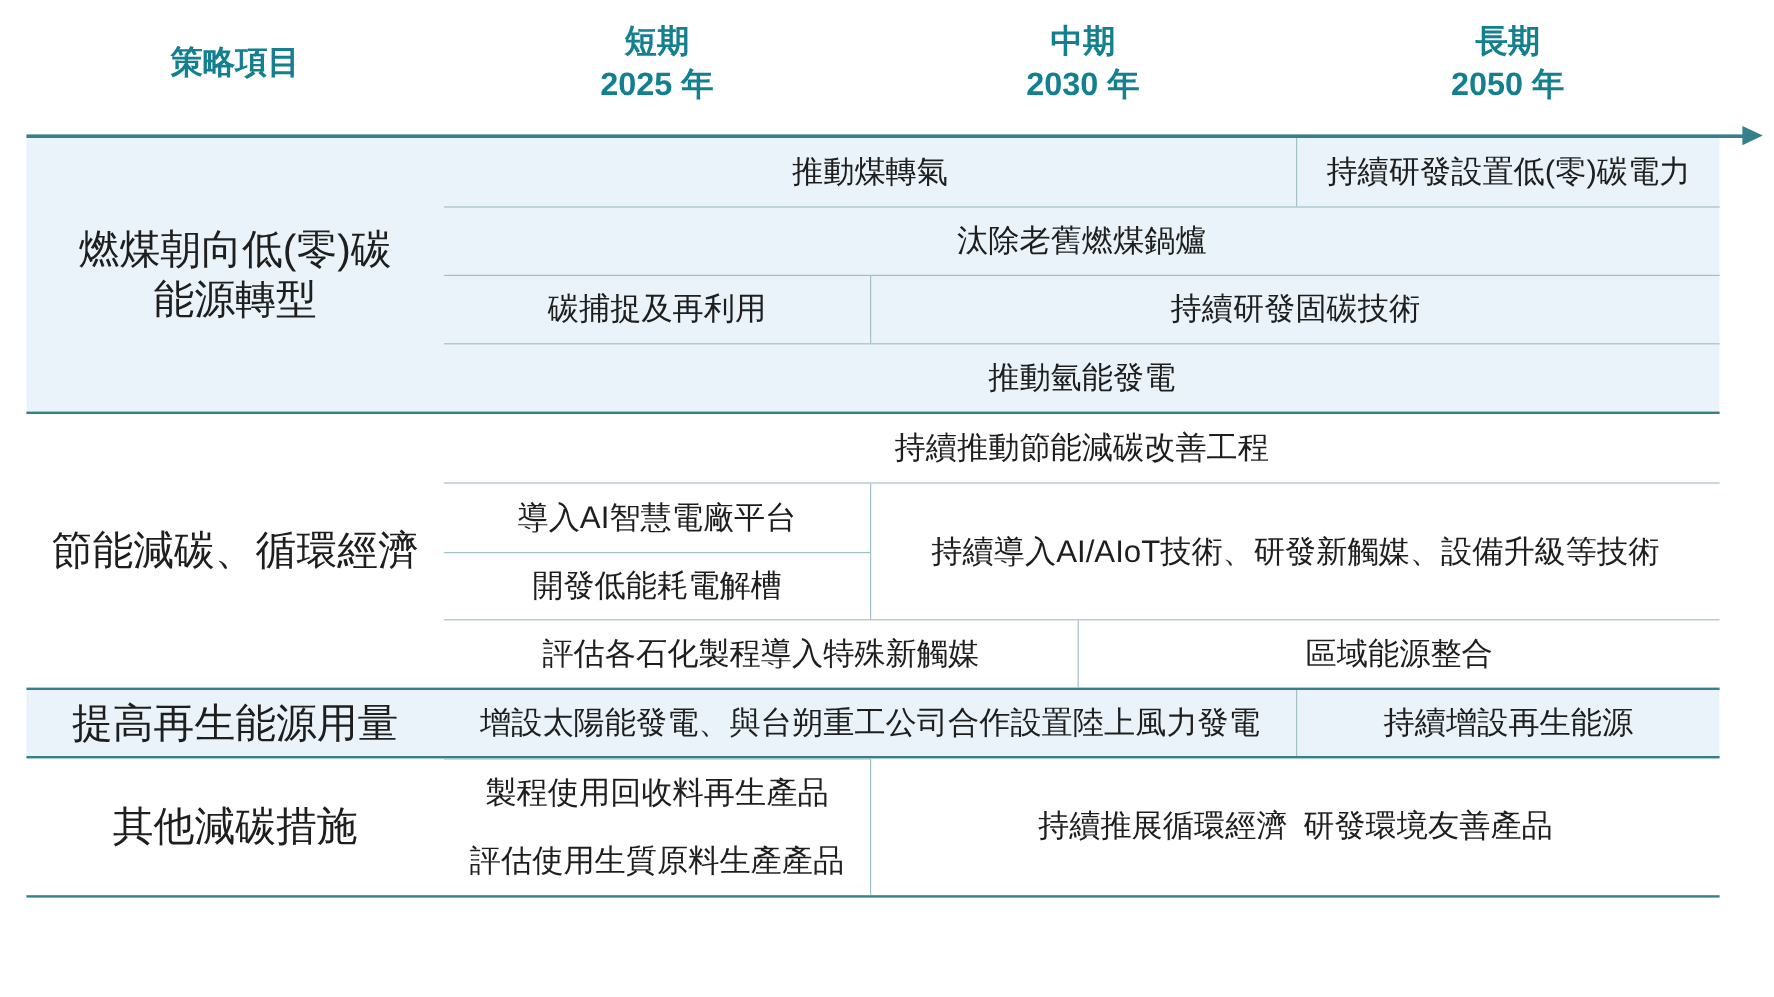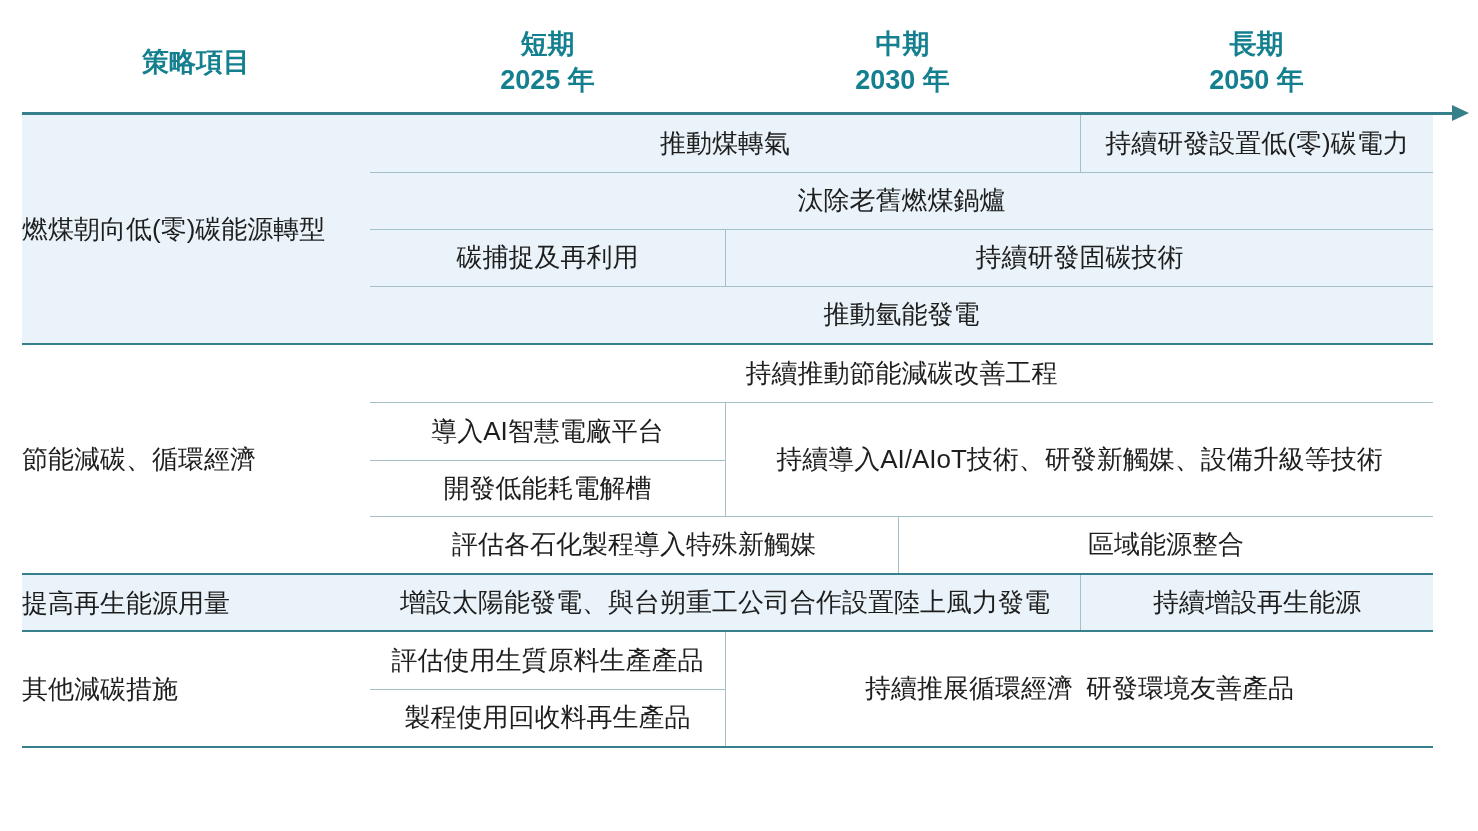--- a/index.html
+++ b/index.html
@@ -2,38 +2,38 @@
 <html><head>
 <meta charset="utf-8">
 <style>
   html,body{margin:0;padding:0;background:#fff;}
   *{box-sizing:border-box;}
   .canvas{
     position:relative;width:1478px;height:831px;background:#ffffff;
     font-family:"Liberation Sans",sans-serif;color:#1e1e1e;overflow:hidden;
   }
   
-  .header{position:absolute;left:22px;top:14px;width:1411px;height:96px;display:flex;}
+  .header{position:absolute;left:22px;top:4px;width:1411px;height:96px;display:flex;}
   .hcol{display:flex;flex-direction:column;align-items:center;justify-content:center;
         gap:9px;color:#137f8f;font-weight:bold;font-size:27px;line-height:1;}
   .hcol.c0{width:348px;}
   .hcol.c1{width:355px;}
   .hcol.c2{width:355px;}
   .hcol.c3{width:353px;}
   
   .tl-line{position:absolute;left:22px;top:112px;width:1434px;height:3px;background:#35808a;}
   .tl-arrow{position:absolute;left:1452px;top:105px;width:0;height:0;
             border-top:8px solid transparent;border-bottom:8px solid transparent;
             border-left:17px solid #35808a;}
   
   .tbl{position:absolute;left:22px;top:115px;width:1411px;}
   .grp{display:flex;border-bottom:2px solid #35808a;}
   .grp.band{background:#e9f3f9;}
-  .glabel{width:348px;display:flex;flex-direction:row;align-items:center;
-          font-size:26px;line-height:42px;text-align:center;}
+  .glabel{width:348px;display:flex;flex-direction:column;align-items:center;
+          justify-content:center;font-size:34px;line-height:42px;text-align:center;}
   .gcontent{width:1063px;display:flex;flex-direction:column;}
   .row{display:flex;}
   .row.hline{border-top:1px solid #a2c0c6;}
   .cell{display:flex;align-items:center;justify-content:center;
         font-size:26px;line-height:1.2;text-align:center;}
   .cell.vline{border-left:1px solid #a2c0c6;}
   .cell.hline{border-top:1px solid #a2c0c6;}
   .flex1{flex:1;}
   .w355{width:355px;font-family:Liberation Serif, serif;}
   .w710{width:710px;}
@@ -130,22 +130,22 @@
       </div>
     </section>
 
     <section class="grp">
       <div class="glabel">
         <span>其他減碳措施</span>
       </div>
       <div class="gcontent">
         <div class="row h114">
           <div class="leftstack">
+            <div class="cell h57 hline">製程使用回收料再生產品</div>
             <div class="cell h57">評估使用生質原料生產產品</div>
-            <div class="cell h57 hline">製程使用回收料再生產品</div>
           </div>
           <div class="cell flex1 vline twoline">
             <span>持續推展循環經濟</span>
             <span>研發環境友善產品</span>
           </div>
         </div>
       </div>
     </section>
 
   </div>

